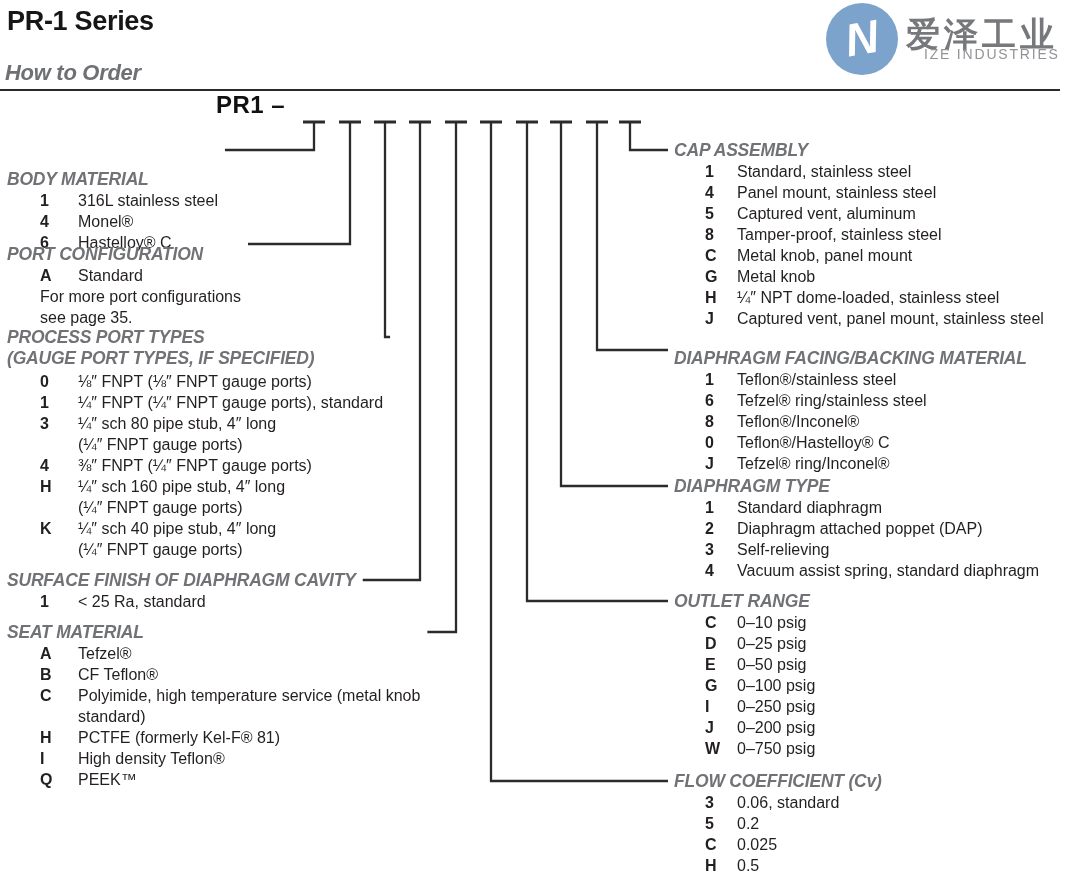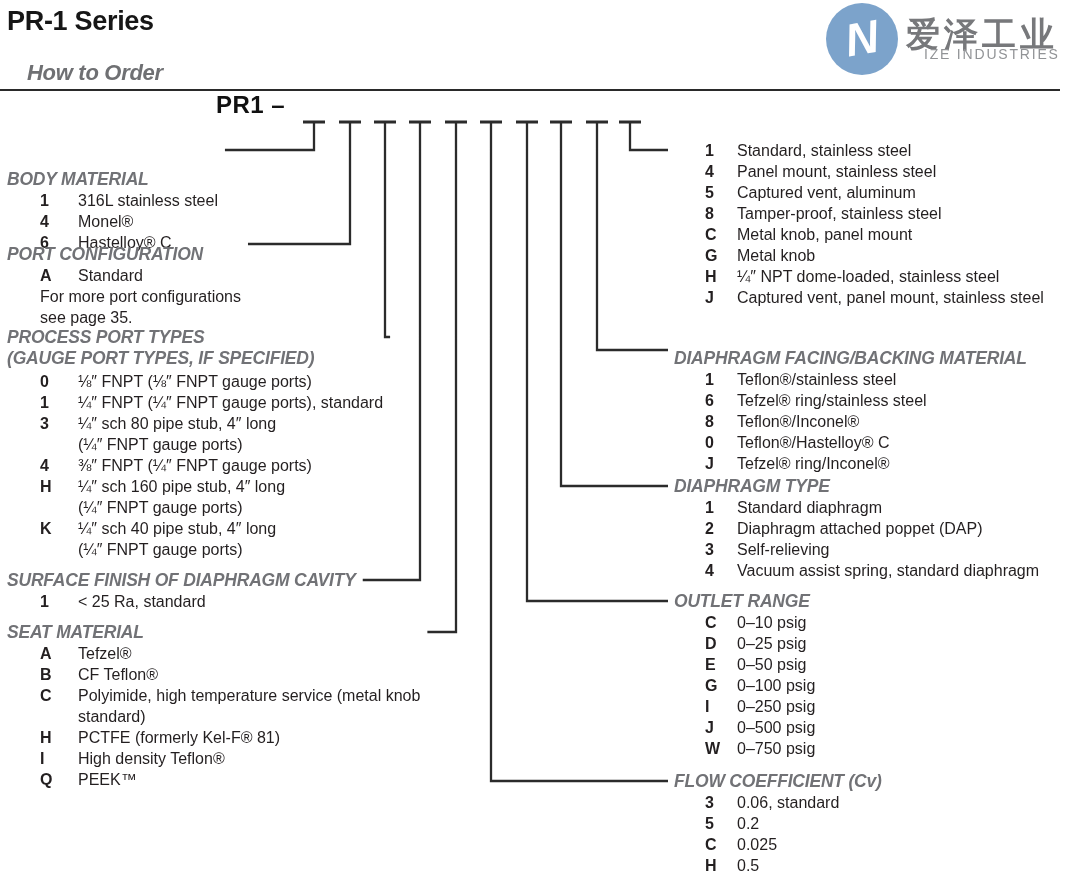--- a/index.html
+++ b/index.html
@@ -9,21 +9,20 @@
     color:#231F20;
   }
   .page-title{
     position:absolute; left:7px; top:6px;
     font-size:27px; font-weight:bold; color:#161616; letter-spacing:-0.3px;
   }
   .howto{
     position:absolute; left:5px; top:60px;
     font-size:22px; font-weight:bold; font-style:italic; color:#6F7073;
     letter-spacing:-0.3px;
-    margin-left:22px;
   }
   .rule{
     position:absolute; left:0; top:89px; width:1060px; height:2px; background:#2a2a2a;
   }
   .model{
     position:absolute; left:216px; top:91px;
     font-size:24px; font-weight:bold; color:#111; letter-spacing:0.5px;
   }
   .logo{ position:absolute; left:826px; top:3px; }
   .logo-icon{ position:absolute; left:0; top:0; }
@@ -111,20 +110,21 @@
         <div class="sec-heading">SEAT MATERIAL</div>
         <div class="row"><span class="code">A</span><span>Tefzel®</span></div>
         <div class="row"><span class="code">B</span><span>CF Teflon®</span></div>
         <div class="row"><span class="code">C</span><span>Polyimide, high temperature service (metal knob</span></div>
         <div class="row"><span class="code"></span><span>standard)</span></div>
         <div class="row"><span class="code">H</span><span>PCTFE (formerly Kel-F® 81)</span></div>
         <div class="row"><span class="code">I</span><span>High density Teflon®</span></div>
         <div class="row"><span class="code">Q</span><span>PEEK™</span></div>
       </div>
       <div class="section right" style="top: 140px;">
+        <div class="sec-heading">CAP ASSEMBLY</div>
         <div class="row"><span class="code">1</span><span>Standard, stainless steel</span></div>
         <div class="row"><span class="code">4</span><span>Panel mount, stainless steel</span></div>
         <div class="row"><span class="code">5</span><span>Captured vent, aluminum</span></div>
         <div class="row"><span class="code">8</span><span>Tamper-proof, stainless steel</span></div>
         <div class="row"><span class="code">C</span><span>Metal knob, panel mount</span></div>
         <div class="row"><span class="code">G</span><span>Metal knob</span></div>
         <div class="row"><span class="code">H</span><span>¼″ NPT dome-loaded, stainless steel</span></div>
         <div class="row"><span class="code">J</span><span>Captured vent, panel mount, stainless steel</span></div>
       </div>
       <div class="section right" style="top: 348px;">
@@ -142,21 +142,21 @@
         <div class="row"><span class="code">3</span><span>Self-relieving</span></div>
         <div class="row"><span class="code">4</span><span>Vacuum assist spring, standard diaphragm</span></div>
       </div>
       <div class="section right" style="top: 591px;">
         <div class="sec-heading">OUTLET RANGE</div>
         <div class="row"><span class="code">C</span><span>0–10 psig</span></div>
         <div class="row"><span class="code">D</span><span>0–25 psig</span></div>
         <div class="row"><span class="code">E</span><span>0–50 psig</span></div>
         <div class="row"><span class="code">G</span><span>0–100 psig</span></div>
         <div class="row"><span class="code">I</span><span>0–250 psig</span></div>
-        <div class="row"><span class="code">J</span><span>0–500 psig</span></div>
+        <div class="row"><span class="code">J</span><span>0–200 psig</span></div>
         <div class="row"><span class="code">W</span><span>0–750 psig</span></div>
       </div>
       <div class="section right" style="top: 771px;">
         <div class="sec-heading">FLOW COEFFICIENT (Cv)</div>
         <div class="row"><span class="code">3</span><span>0.06, standard</span></div>
         <div class="row"><span class="code">5</span><span>0.2</span></div>
         <div class="row"><span class="code">C</span><span>0.025</span></div>
         <div class="row"><span class="code">H</span><span>0.5</span></div>
       </div>
     </div>

